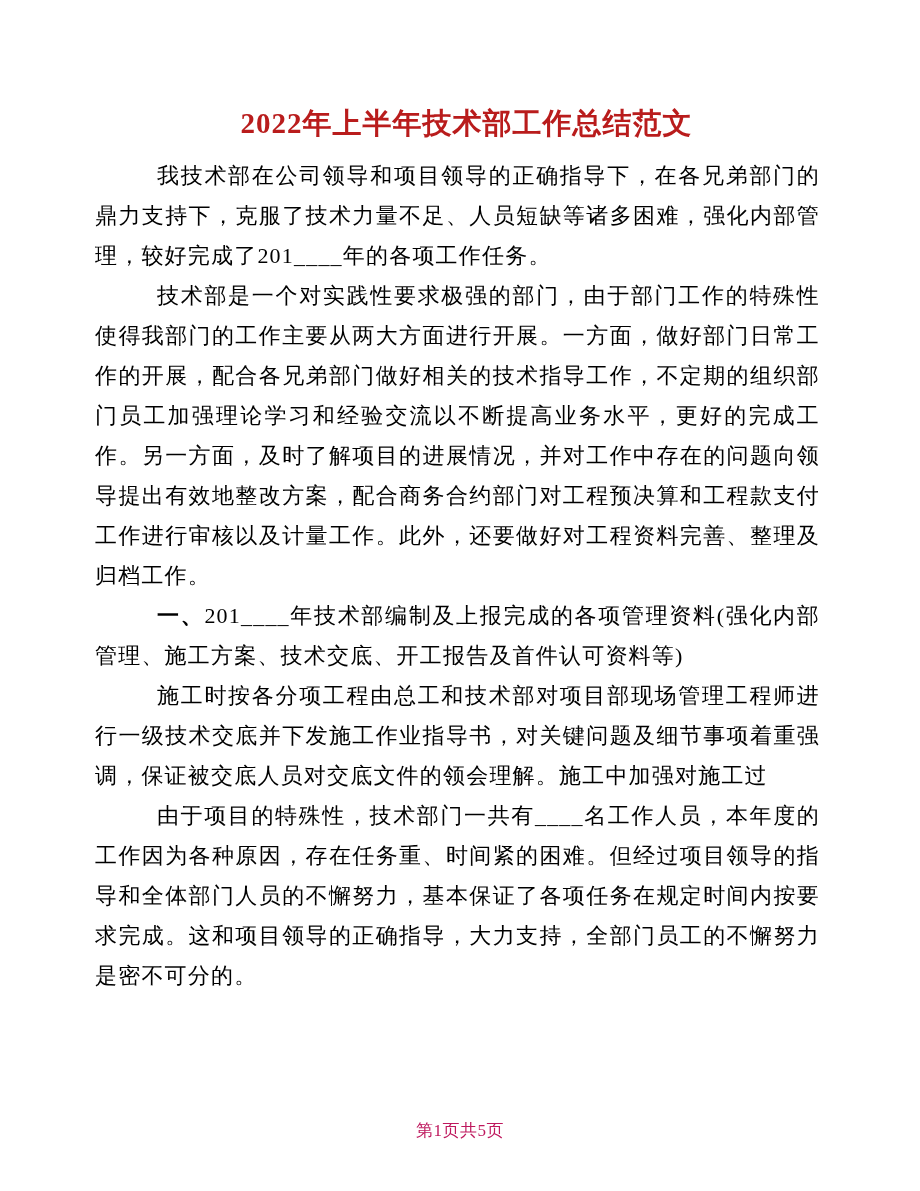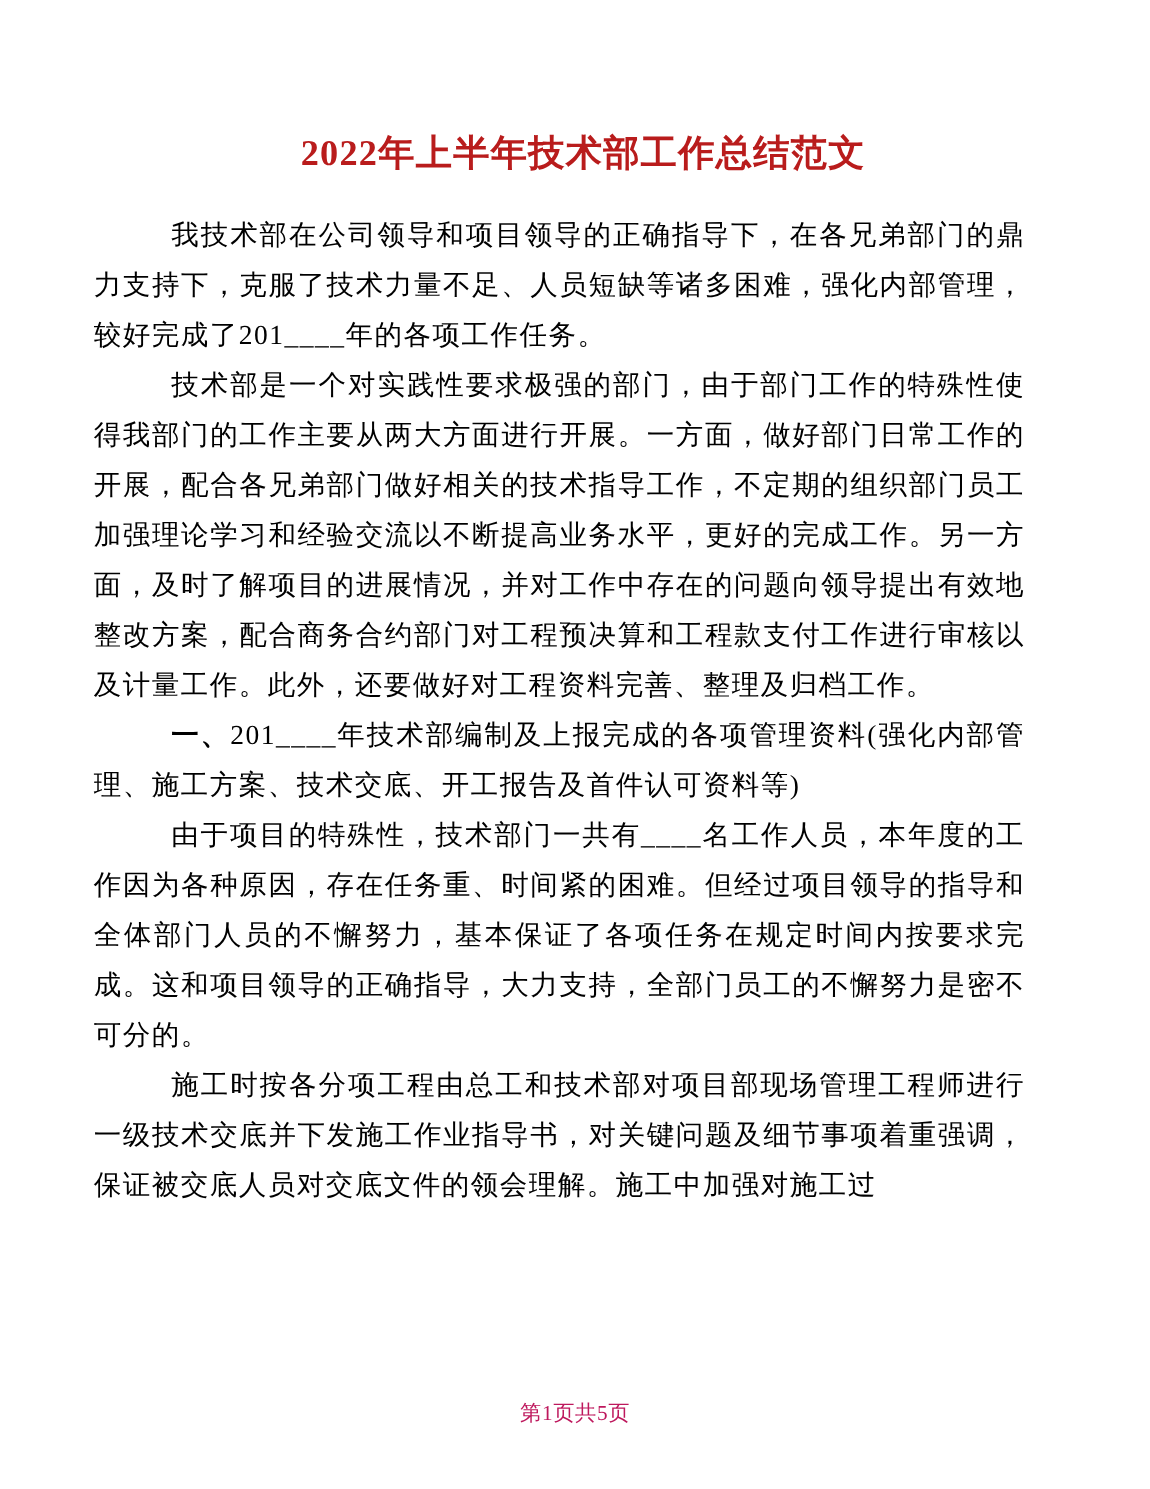--- a/index.html
+++ b/index.html
@@ -24,22 +24,22 @@
     margin: 0;
     padding: 102px 100px 0 113px;
     text-align: center;
     font-size: 29px;
     line-height: 42px;
     font-weight: bold;
     letter-spacing: 1px;
     color: #ff0000;
   }
   .content {
-    margin-top: 24px;
-    padding-left: 75px;
+    margin-top: 12px;
+    padding-left: 95px;
     padding-right: 100px;
   }
   .para {
     margin: 0;
     font-size: 22px;
     line-height: 40px;
     letter-spacing: 1.2px;
     text-align: justify;
     text-indent: 62px;
     word-break: break-all;
@@ -72,21 +72,21 @@
 
   <div class="content">
 
     <p class="para">我技术部在公司领导和项目领导的正确指导下，在各兄弟部门的鼎力支持下，克服了技术力量不足、人员短缺等诸多困难，强化内部管理，较好完成了201____年的各项工作任务。</p>
 
     <p class="para">技术部是一个对实践性要求极强的部门，由于部门工作的特殊性使得我部门的工作主要从两大方面进行开展。一方面，做好部门日常工作的开展，配合各兄弟部门做好相关的技术指导工作，不定期的组织部门员工加强理论学习和经验交流以不断提高业务水平，更好的完成工作。另一方面，及时了解项目的进展情况，并对工作中存在的问题向领导提出有效地整改方案，配合商务合约部门对工程预决算和工程款支付工作进行审核以及计量工作。此外，还要做好对工程资料完善、整理及归档工作。</p>
 
     <p class="para"><span class="bold-prefix">一、</span><span>201____年技术部编制及上报完成的各项管理资料(强化内部管理、施工方案、技术交底、开工报告及首件认可资料等)</span></p>
 
 
+    <p class="para">施工时按各分项工程由总工和技术部对项目部现场管理工程师进行一级技术交底并下发施工作业指导书，对关键问题及细节事项着重强调，保证被交底人员对交底文件的领会理解。施工中加强对施工过</p>
+
     <p class="para">由于项目的特殊性，技术部门一共有____名工作人员，本年度的工作因为各种原因，存在任务重、时间紧的困难。但经过项目领导的指导和全体部门人员的不懈努力，基本保证了各项任务在规定时间内按要求完成。这和项目领导的正确指导，大力支持，全部门员工的不懈努力是密不可分的。</p>
-
-    <p class="para">施工时按各分项工程由总工和技术部对项目部现场管理工程师进行一级技术交底并下发施工作业指导书，对关键问题及细节事项着重强调，保证被交底人员对交底文件的领会理解。施工中加强对施工过</p>
 
   </div>
 
   <div class="footer">第1页共5页</div>
 
 </div>
 
 </body></html>

